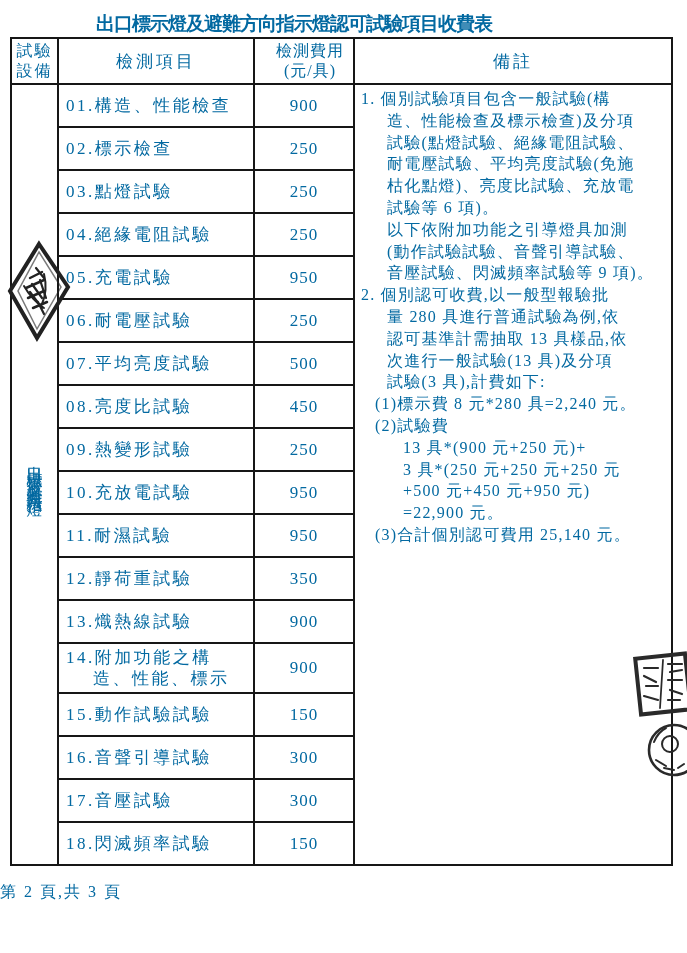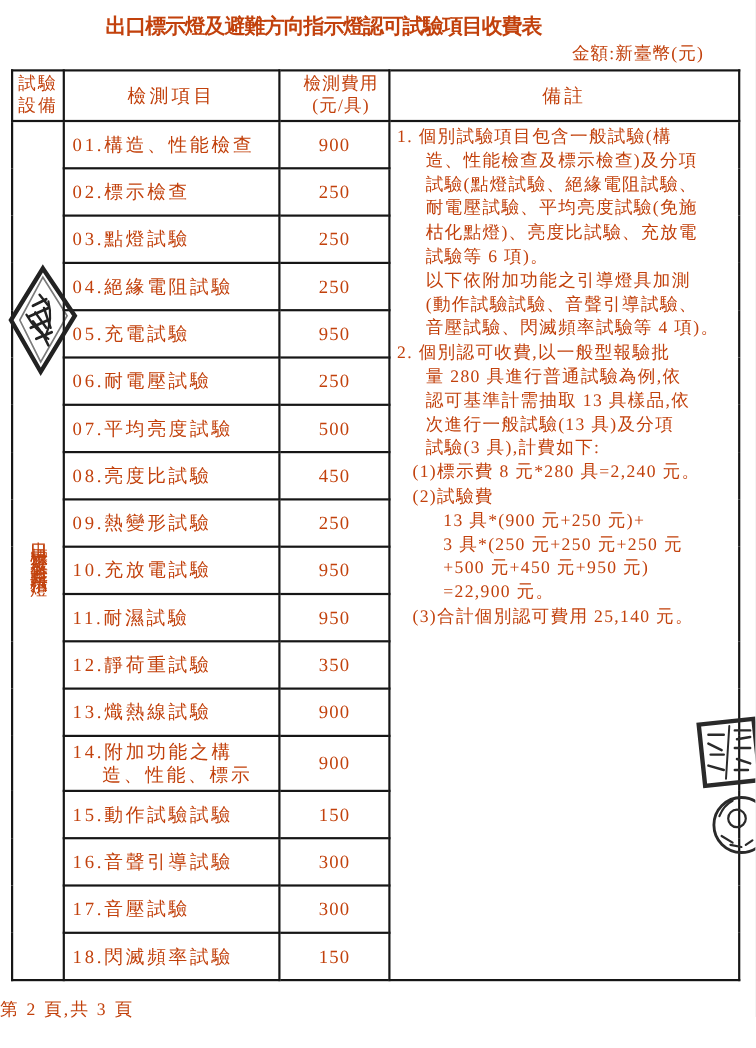--- a/index.html
+++ b/index.html
@@ -5,21 +5,21 @@
   * { box-sizing: border-box; }
   html,body { margin:0; padding:0; background:#e8e8e8; }
   .page {
     position: relative;
     width: 687px;
     height: 953px;
     margin: 0 auto;
     background: #ffffff;
     overflow: hidden;
     font-family: "Liberation Serif", "DejaVu Serif", serif;
-    color: #c2410c;
+    color: #0369a1;
   }
   .doc-title {
     width: 556px;
     margin: 11px 0 0 16px;
     text-align: center;
     font-size: 19px;
     font-weight: 600;
     letter-spacing: -1px;
     white-space: nowrap;
   }
@@ -108,21 +108,20 @@
   }
   .seal-left { left: 6px; top: 240px; }
   .seal-right { left: 630px; top: 650px; }
 </style>
 </head>
 <body>
 
 <div class="page">
 
   <div class="doc-title">出口標示燈及避難方向指示燈認可試驗項目收費表</div>
-  <div class="amount-note">金額:新臺幣(元)</div>
 
   <table class="fee-table">
     <colgroup>
       <col style="width:47px">
         <col style="width:196px">
         <col style="width:100px">
         <col style="width:318px">
     </colgroup>
     <thead>
       <tr>
@@ -147,21 +146,21 @@
         <td class="fee-cell">900</td>
         <td class="remarks-cell" rowspan="18">
           <div class="r-line r0">1. 個別試驗項目包含一般試驗(構</div>
           <div class="r-line r1">造、性能檢查及標示檢查)及分項</div>
           <div class="r-line r1">試驗(點燈試驗、絕緣電阻試驗、</div>
           <div class="r-line r1">耐電壓試驗、平均亮度試驗(免施</div>
           <div class="r-line r1">枯化點燈)、亮度比試驗、充放電</div>
           <div class="r-line r1">試驗等 6 項)。</div>
           <div class="r-line r1">以下依附加功能之引導燈具加測</div>
           <div class="r-line r1">(動作試驗試驗、音聲引導試驗、</div>
-          <div class="r-line r1">音壓試驗、閃滅頻率試驗等 4 項)。</div>
+          <div class="r-line r1">音壓試驗、閃滅頻率試驗等 9 項)。</div>
           <div class="r-line r0">2. 個別認可收費,以一般型報驗批</div>
           <div class="r-line r1">量 280 具進行普通試驗為例,依</div>
           <div class="r-line r1">認可基準計需抽取 13 具樣品,依</div>
           <div class="r-line r1">次進行一般試驗(13 具)及分項</div>
           <div class="r-line r1">試驗(3 具),計費如下:</div>
           <div class="r-line r2">(1)標示費 8 元*280 具=2,240 元。</div>
           <div class="r-line r2">(2)試驗費</div>
           <div class="r-line r3">13 具*(900 元+250 元)+</div>
           <div class="r-line r3">3 具*(250 元+250 元+250 元</div>
           <div class="r-line r3">+500 元+450 元+950 元)</div>

